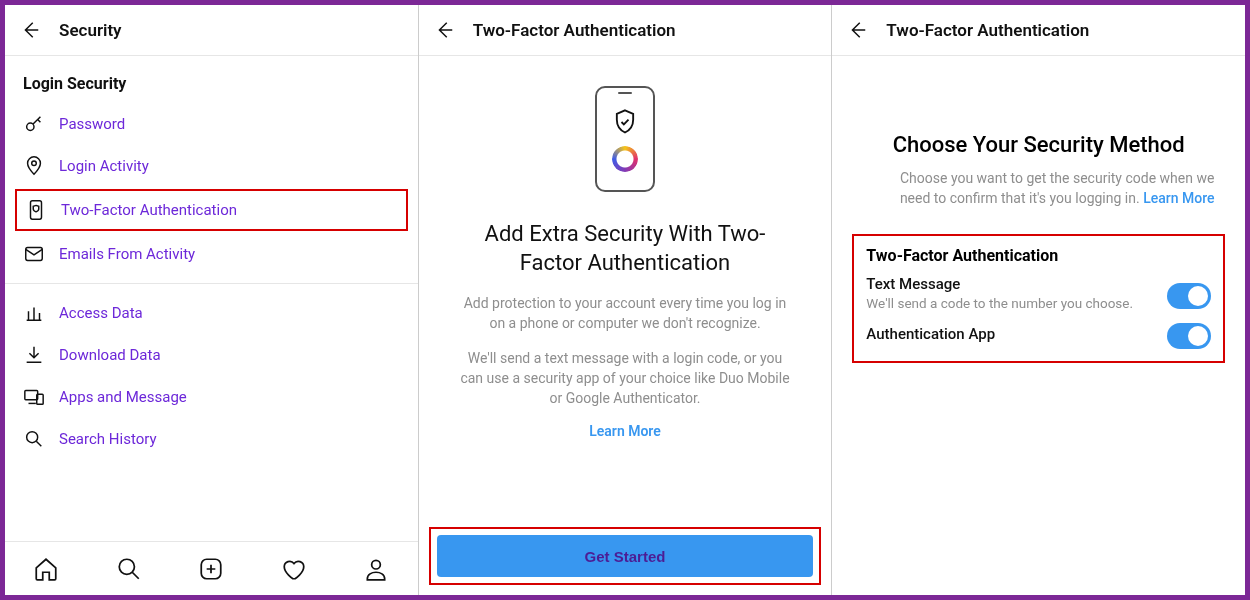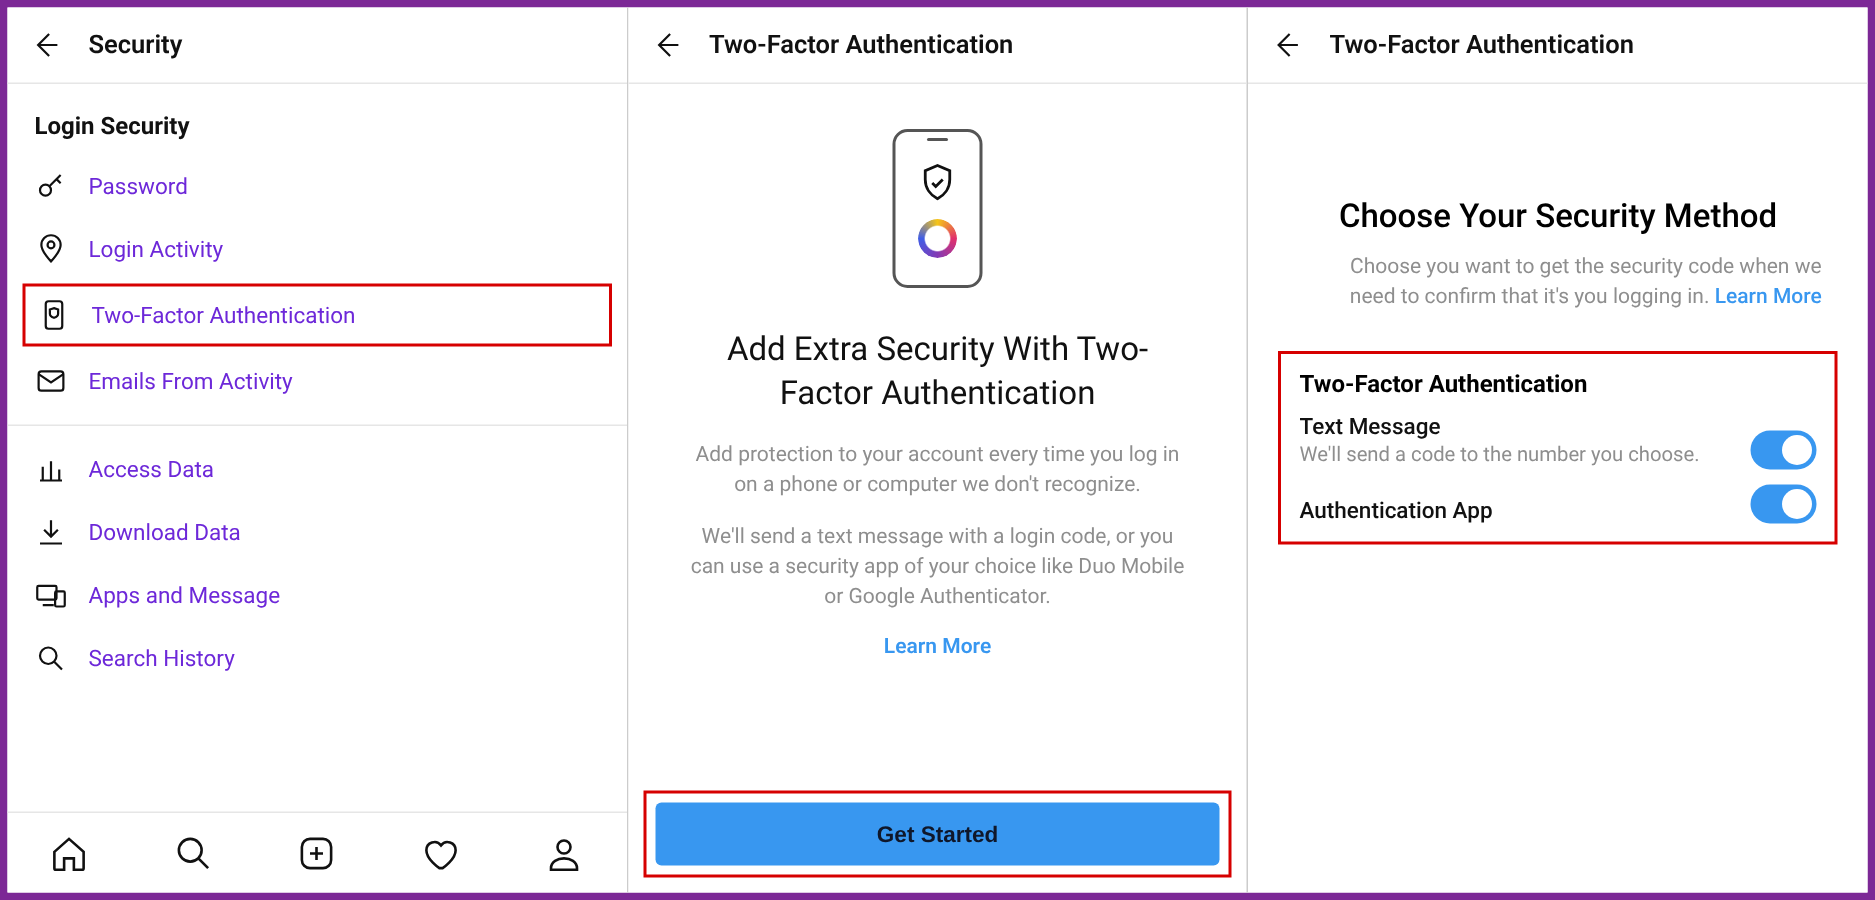--- a/index.html
+++ b/index.html
@@ -111,36 +111,36 @@
     margin-bottom: 14px;
   }
   .link { color:#3897f0; font-size:14px; font-weight:600; cursor:pointer;}
   .cta-wrap {
     padding: 0 12px 12px;
   }
   .cta-wrap.highlighted { border:2px solid #d60000; margin:0 10px 10px; padding:6px;}
   .cta-btn {
     width:100%;
     background:#3897f0;
-    color:#0f172a;
+    color:#4c1d95;
     border:none;
     border-radius:4px;
     height:42px;
     font-size:15px;
     font-weight:600;
     cursor:pointer;
   }
   
   .p3-body { padding: 28px 20px 0; flex:1;}
   .p3-title { font-size:22px; font-weight:500; text-align:center; margin-bottom:12px;margin-top:48px;}
   .p3-sub { font-size:14px; color:#8e8e8e; text-align:center; line-height:1.4; margin-bottom:26px;margin-left:37px;}
   .p3-sub .link { font-weight:500;}
   .method-box { border:2px solid #d60000; padding:10px 12px 12px;}
   .method-heading { font-size:16px; font-weight:700; margin-bottom:10px;}
-  .method-row { display:flex; align-items:flex-end; gap:14px; margin-top:6px;}
+  .method-row { display:flex; align-items:center; gap:14px; margin-top:6px;}
   .method-text { flex:1;}
   .method-label { font-size:15px; color:#111; font-weight:500;}
   .method-desc { font-size:13.5px; color:#8e8e8e; line-height:1.3; margin-top:2px;}
   .toggle {
     width:44px;height:26px;border-radius:13px;background:#3897f0;position:relative;flex-shrink:0;
     margin-top:4px;
   }
   .toggle::after{
     content:"";position:absolute;right:3px;top:3px;width:20px;height:20px;border-radius:50%;background:#fff;
   }

